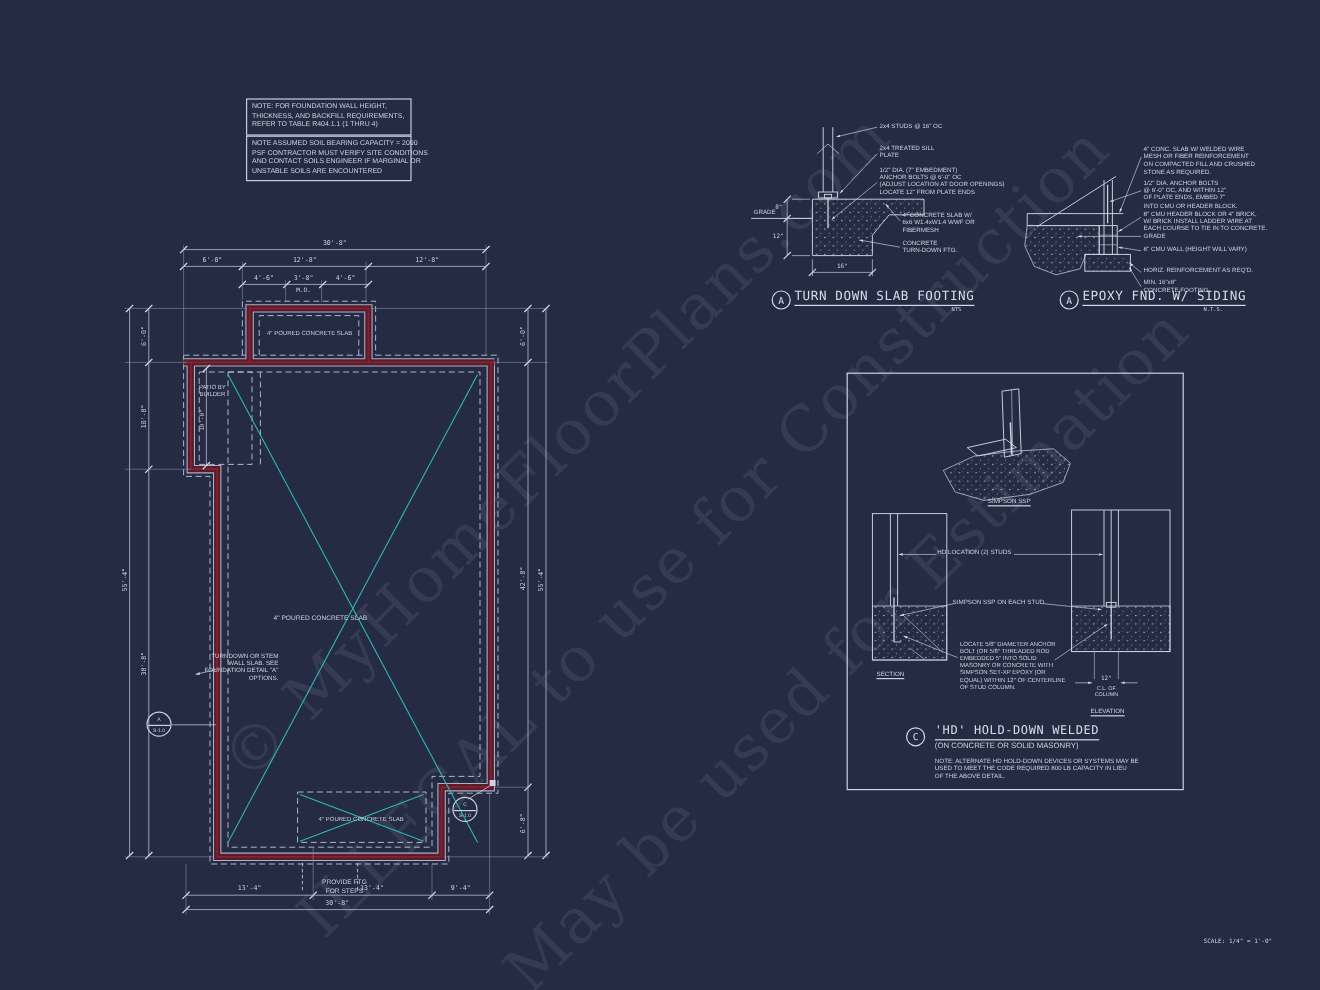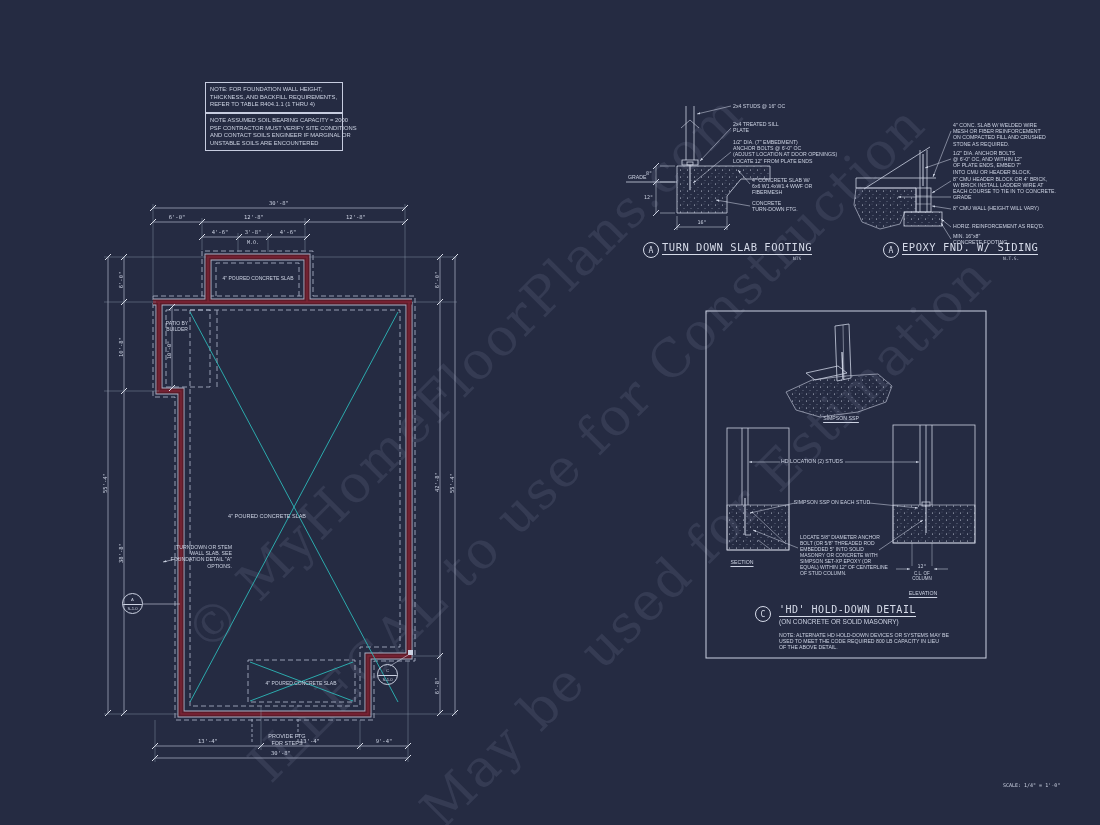--- a/index.html
+++ b/index.html
@@ -315,19 +315,19 @@
 MASONRY OR CONCRETE WITH
 SIMPSON SET-XP EPOXY (OR
 EQUAL) WITHIN 12" OF CENTERLINE
 OF STUD COLUMN.</div>
   <div class="s f52 cx ul" style="left:742px;top:559px;">SECTION</div>
   <div class="s f52 cx ul" style="left:923px;top:590px;">ELEVATION</div>
   <div class="s mono f5 cx" style="left:922px;top:563px;">12"</div>
   <div class="s f45 cx ctr" style="left:922px;top:571px;">C.L. OF
 COLUMN</div>
   <div class="dbub" style="left:755px;top:606px;">C</div>
-  <div class="dtitle" style="left:779px;top:604px;font-size:10px;">'HD' HOLD-DOWN DETAIL</div>
+  <div class="dtitle" style="left:779px;top:604px;font-size:10px;">'HD' HOLD-DOWN WELDED</div>
   <div class="s f65" style="left:779px;top:618px;">(ON CONCRETE OR SOLID MASONRY)</div>
   <div class="s f52" style="left:779px;top:632px;">NOTE: ALTERNATE HD HOLD-DOWN DEVICES OR SYSTEMS MAY BE
 USED TO MEET THE CODE REQUIRED 800 LB CAPACITY IN LIEU
 OF THE ABOVE DETAIL.</div>
 
 </div>
 
 </body></html>

